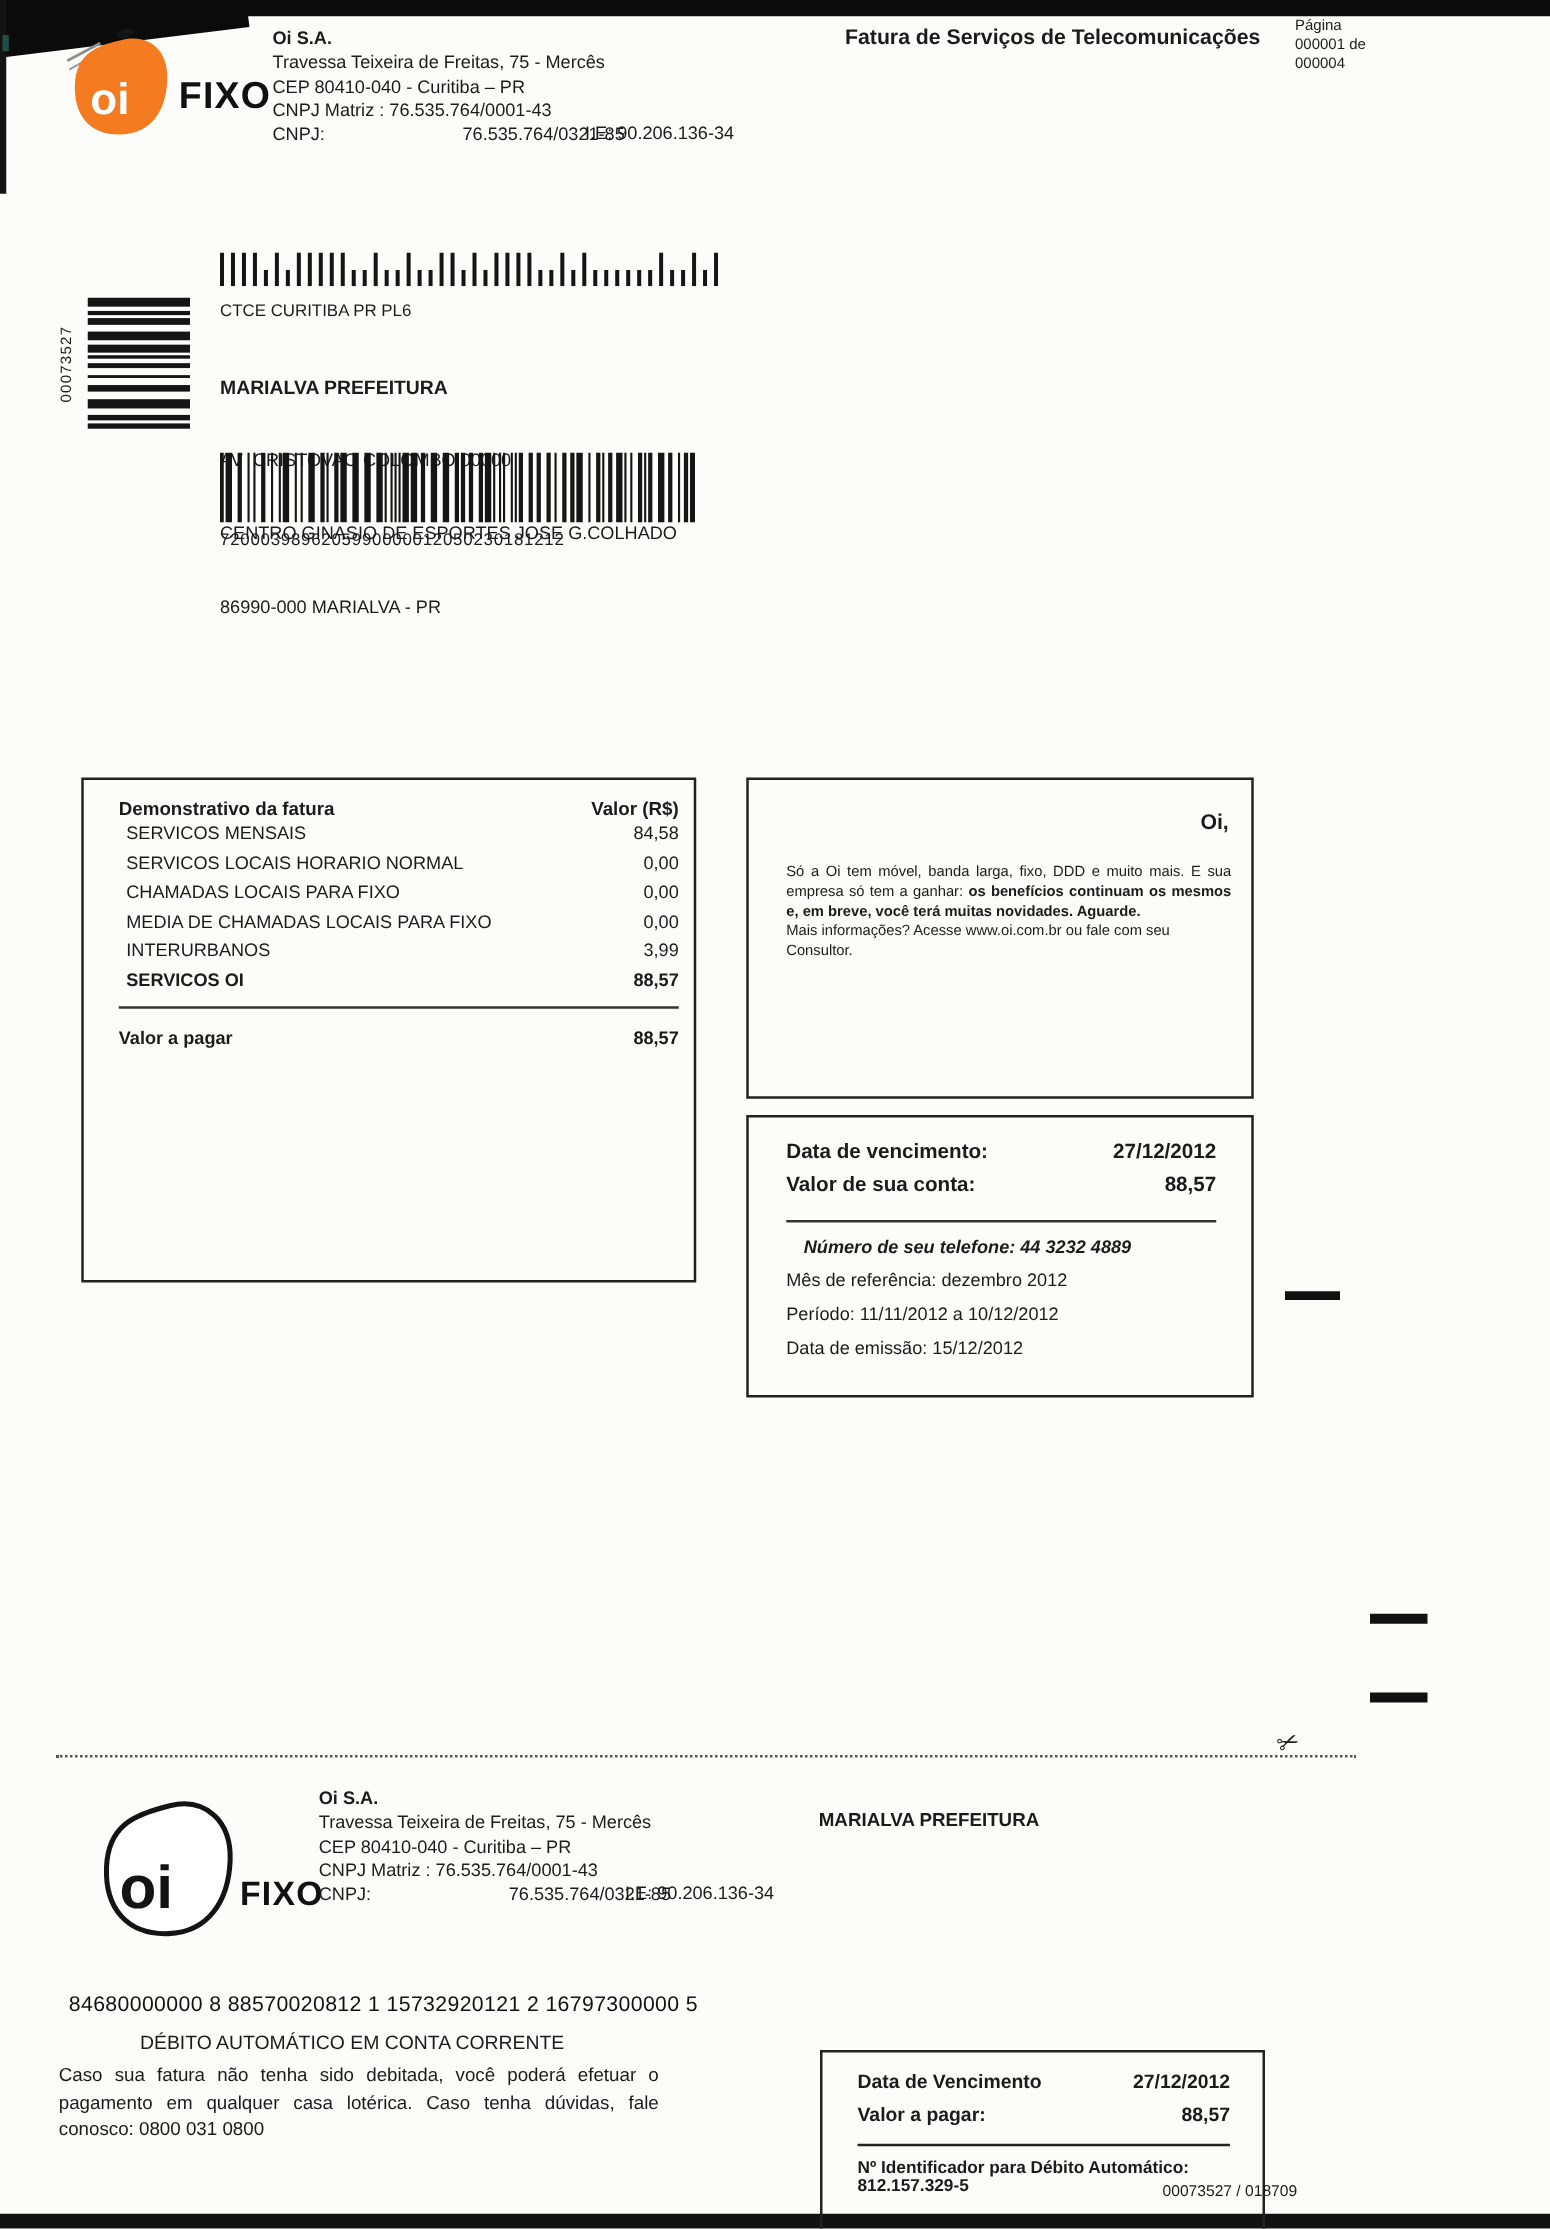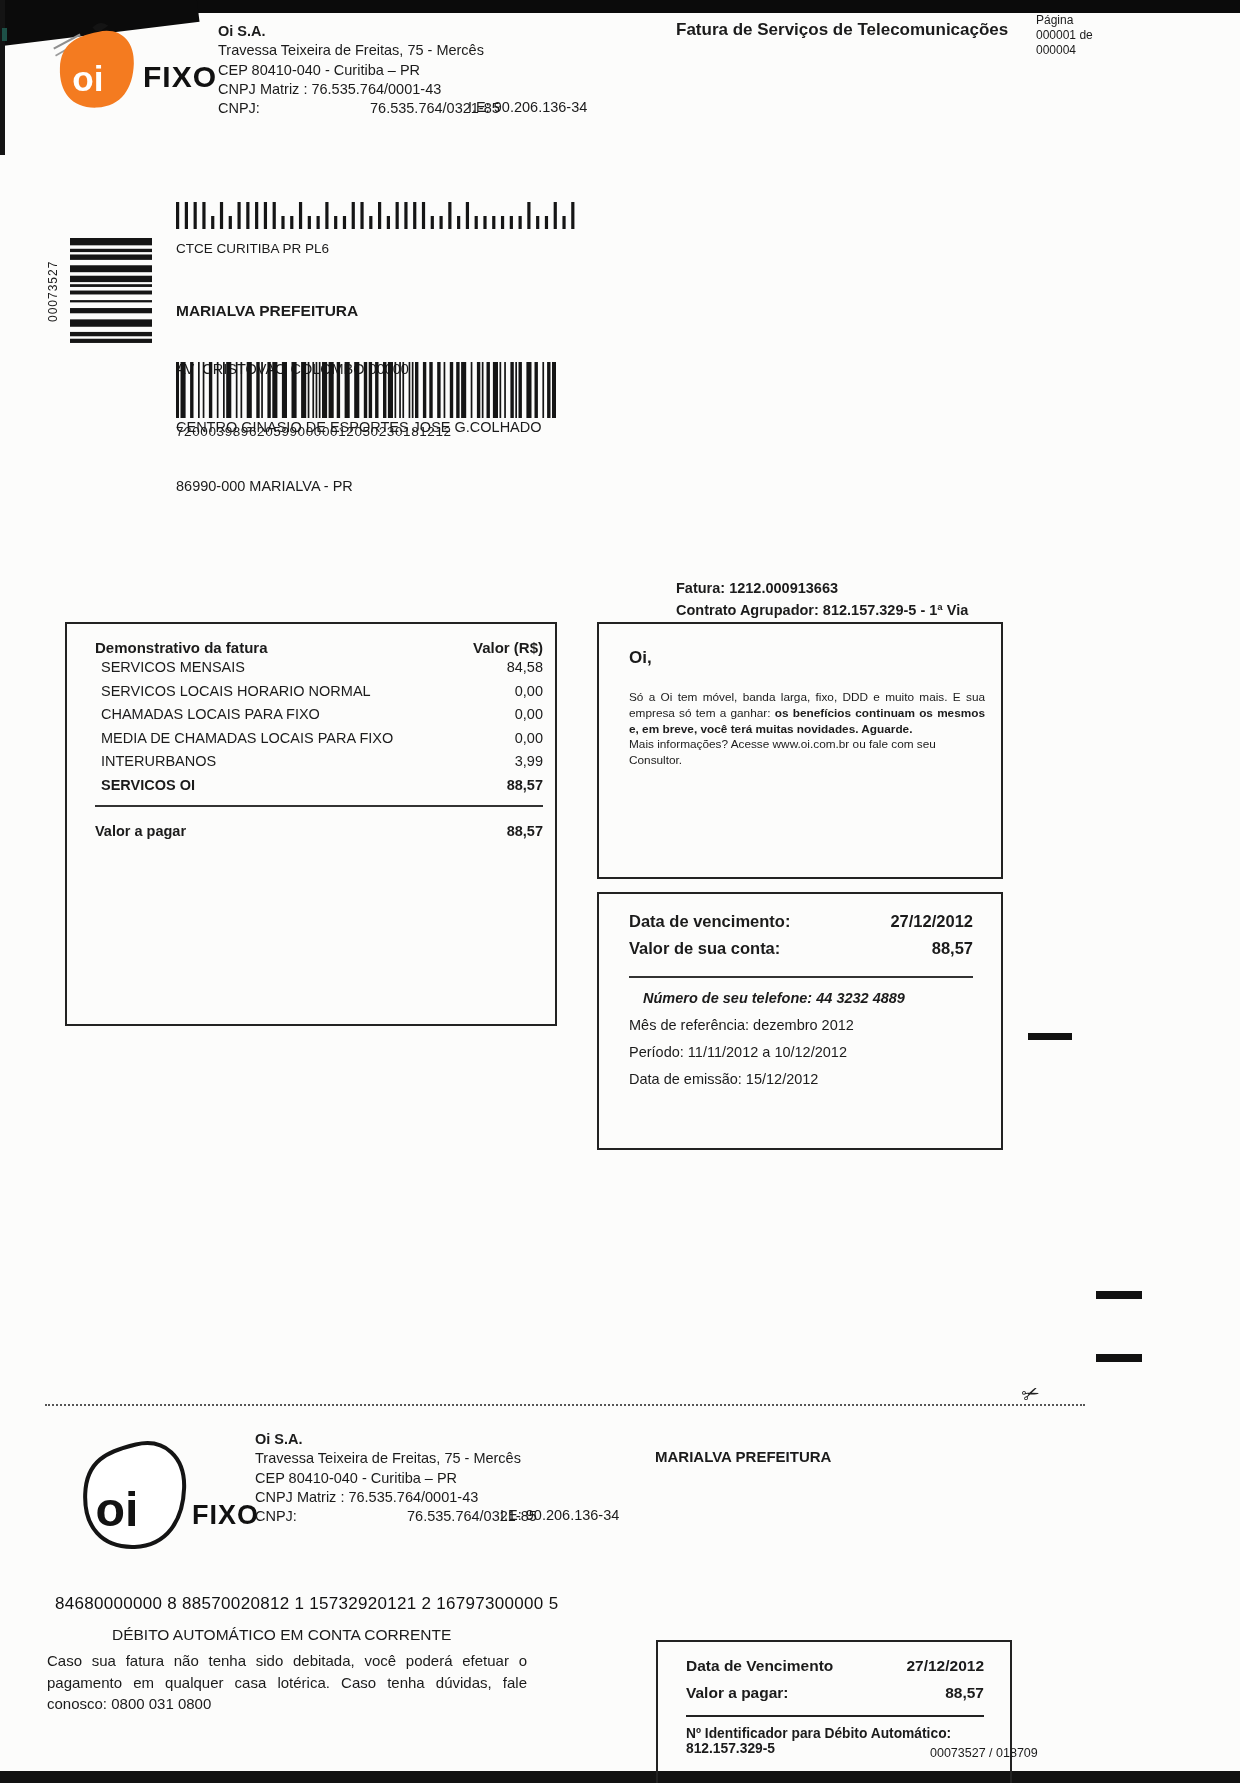--- a/index.html
+++ b/index.html
@@ -49,26 +49,26 @@
              font-size:15px; font-weight:bold; }
   .st-row  { display:flex; justify-content:space-between; padding:0 12px 0 34px;
              font-size:14.5px; line-height:23.5px; }
   .st-row.bold { font-weight:bold; }
   .st-div  { border-top:2px solid #333; margin:8px 12px 0 28px; }
   .st-total{ display:flex; justify-content:space-between; padding:0 12px 0 28px;
              font-size:14.5px; font-weight:bold; margin-top:16px; }
 
   
   .message-box { left:597px; top:622px; width:406px; height:257px; border:2px solid #222; }
-  .msg-greet { padding:24px 18px 0 30px; font-size:17px; font-weight:bold; }
+  .msg-greet { padding:24px 18px 0 30px; font-size:17px; font-weight:bold;text-align:right; }
   .msg-body  { margin:22px 16px 0 30px; font-size:11.8px; line-height:15.8px; text-align:justify; }
   .msg-info  { margin:0 16px 0 30px; font-size:11.8px; line-height:15.8px; }
 
   
-  .due-box  { left:597px; top:892px; width:406px; height:258px; border:2px solid #222; }
+  .due-box  { left:597px; top:892px; width:406px; height:226px; border:2px solid #222; }
   .due-row  { display:flex; justify-content:space-between; padding:0 28px 0 30px;
               font-size:16.5px; font-weight:bold; }
   .due-row.r1 { margin-top:18px; }
   .due-row.r2 { margin-top:8px; }
   .due-div  { border-top:2px solid #333; margin:18px 28px 0 30px; }
   .due-phone{ margin:12px 28px 0 44px; font-size:14.5px; font-weight:bold;font-style:italic; }
   .due-line { margin:11px 28px 0 30px; font-size:14.5px; }
 
   
   .tick1 { left:1028px; top:1033px; width:44px; height:7px; background:#111; }
@@ -269,24 +269,20 @@
       <rect x="339.2999999999997" y="0" width="1.7" height="56" fill="#151515"></rect>
       <rect x="342.4999999999997" y="0" width="3.4" height="56" fill="#151515"></rect>
       <rect x="350.3999999999997" y="0" width="5.1" height="56" fill="#151515"></rect>
       <rect x="358.4999999999997" y="0" width="3.4" height="56" fill="#151515"></rect>
       <rect x="366.3999999999997" y="0" width="1.7" height="56" fill="#151515"></rect>
       <rect x="371.0999999999997" y="0" width="3.4" height="56" fill="#151515"></rect>
       <rect x="376" y="0" width="4" height="56" fill="#151515"></rect>
     </svg>
   <div class="abs barcode-num">7200039896205990000012050230181212</div>
 
-  <div class="abs invoice-meta">
-    <span class="line">Fatura: 1212.000913663</span>
-    <span class="line">Contrato Agrupador: 812.157.329-5 - 1ª Via</span>
-  </div>
 
   <div class="abs statement-box">
     <div class="st-head">
       <span>Demonstrativo da fatura</span>
       <span>Valor (R$)</span>
     </div>
     <div class="st-row">
       <span>SERVICOS MENSAIS</span>
       <span>84,58</span>
     </div>

